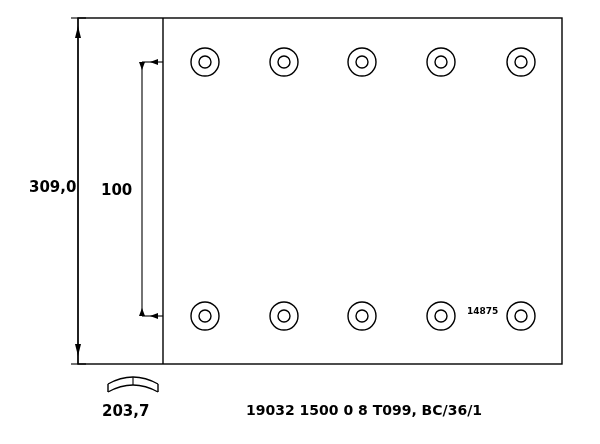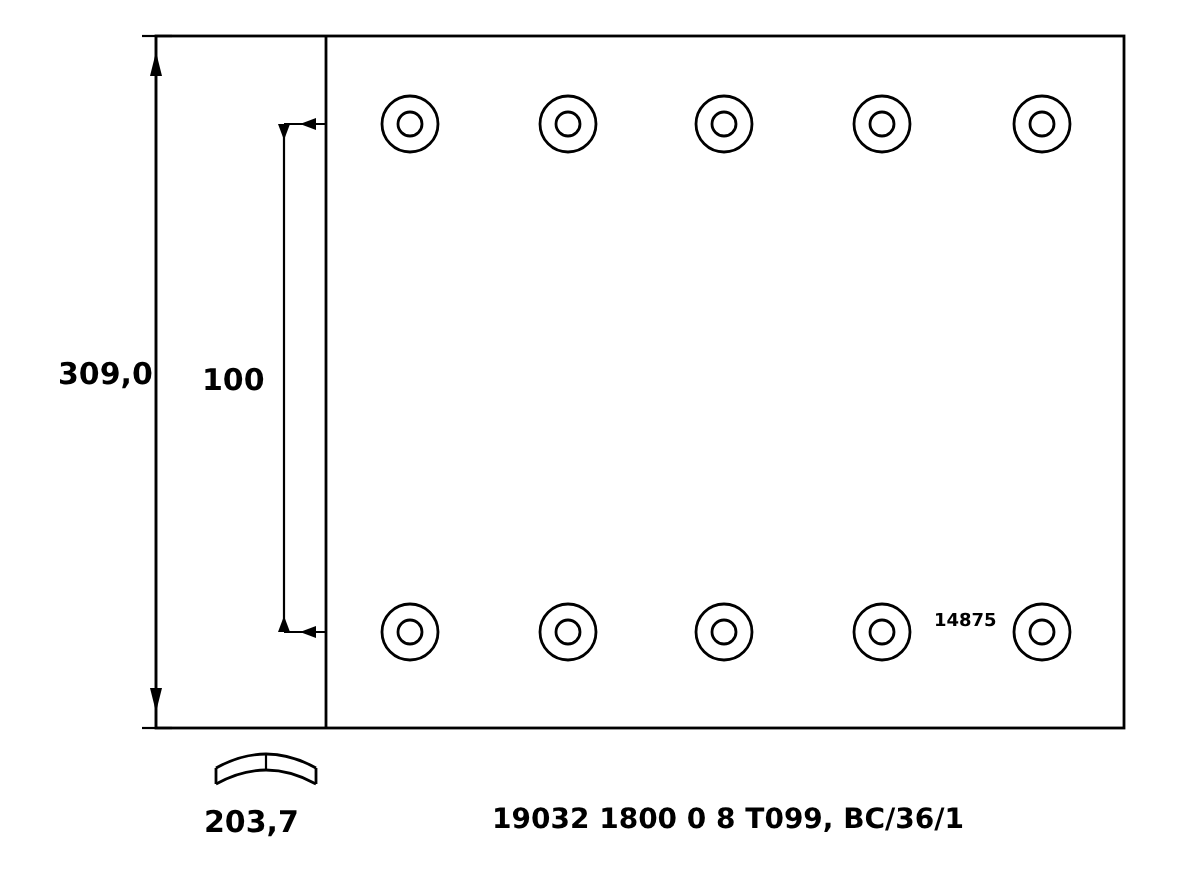--- a/index.html
+++ b/index.html
@@ -138,15 +138,15 @@
   </g>
 
 </svg>
 
 <div class="lbl lbl-bold" id="label-179">309,0</div>
 
 <div class="lbl lbl-bold" id="label-130">100</div>
 
 <div class="lbl lbl-bold" id="label-2037">203,7</div>
 
-<div class="lbl lbl-bold" id="label-part">19032 1800 0 8 T099, BC/36/1</div>
+<div class="lbl lbl-bold" id="label-part">19032 1500 0 8 T099, BC/36/1</div>
 
 <div class="lbl" id="label-stamp">14875</div>
 
 </body></html>

